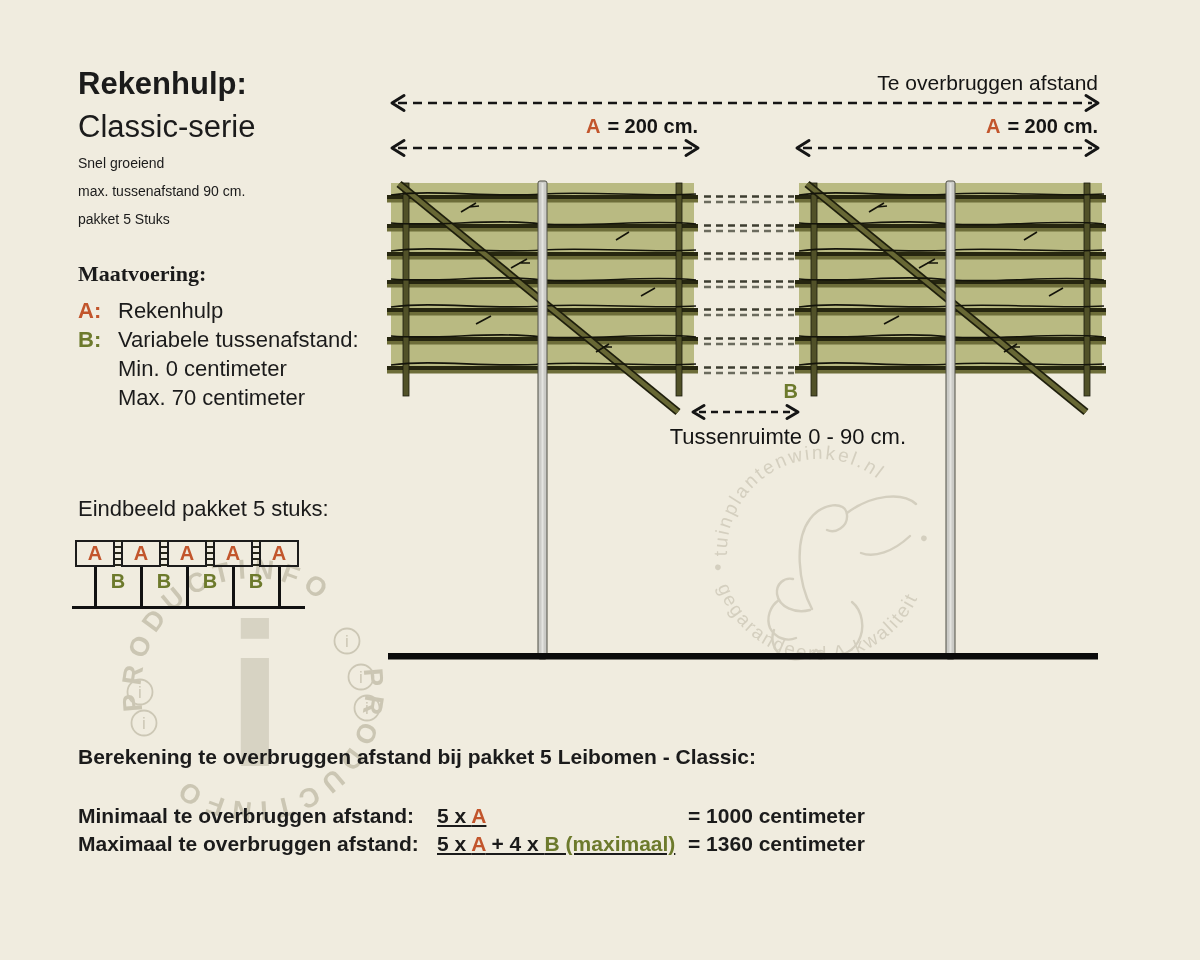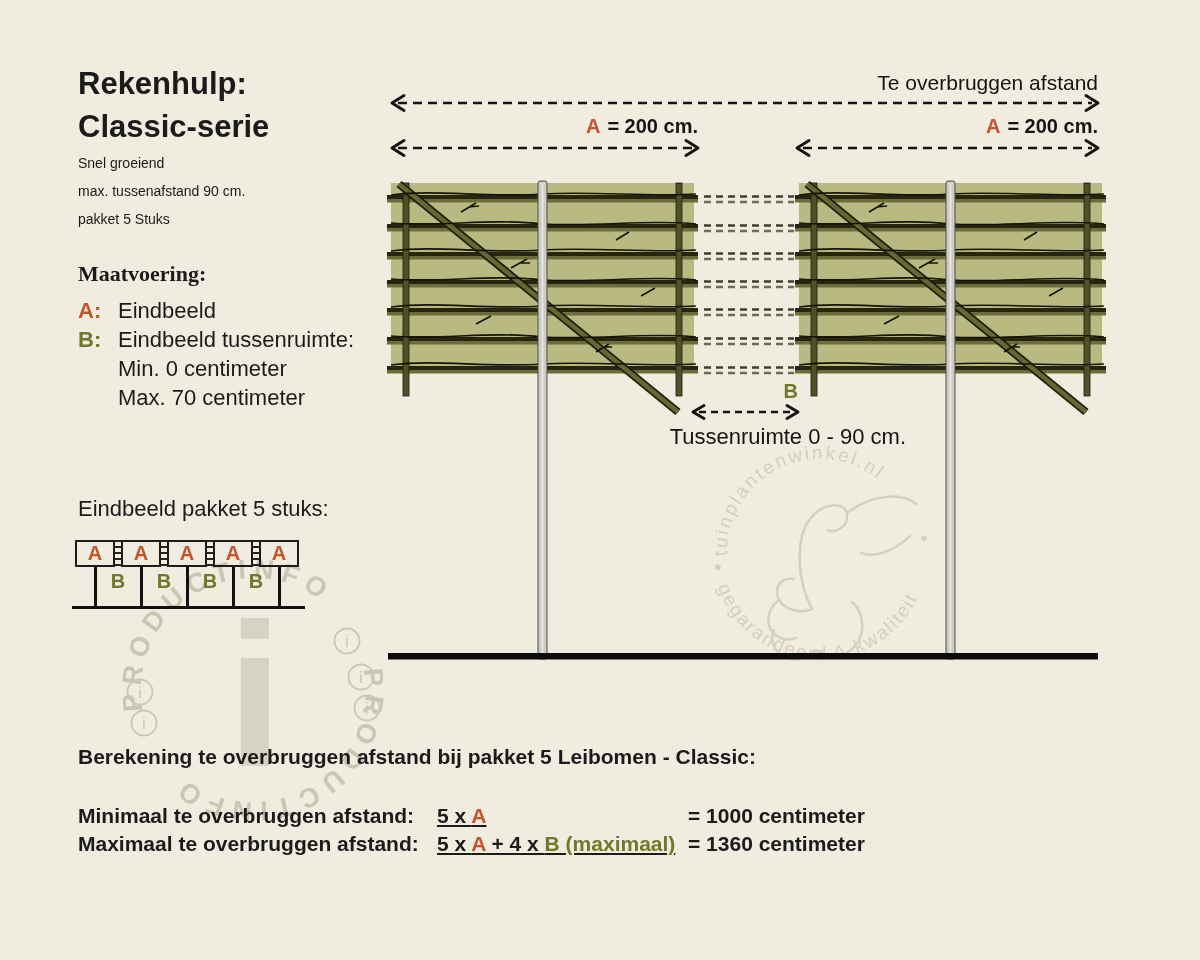--- a/index.html
+++ b/index.html
@@ -4,21 +4,21 @@
 <style>
   html,body{margin:0;padding:0;}
   body{font-family:"Liberation Sans", sans-serif;}
   .canvas{position:relative;width:1200px;height:960px;background:#f0ecdf;overflow:hidden;color:#1b1b1b;}
   .abs{position:absolute;}
   .c-a{color:#c2552c;}
   .c-b{color:#6d7a2c;}
   .bold{font-weight:bold;}
   
   .h1{left:78px;top:66px;font-size:31px;font-weight:bold;}
-  .h2{left:78px;top:109px;font-size:31px;font-weight:700;}
+  .h2{left:78px;top:109px;font-size:31px;font-weight:400;}
   .infoblock{left:78px;top:149px;font-size:14px;line-height:28px;}
   .maatblock{left:78px;top:259px;font-size:22px;line-height:29px;}
   .maatblock .row{display:flex;}
   .maatblock .key{width:40px;font-weight:bold;}
   .maatblock .ind{padding-left:40px;}
   .eind-h{left:78px;top:496px;font-size:22px;}
   
   .abox{box-sizing:border-box;width:40px;height:27px;border:2px solid #1c1c1c;
         display:flex;align-items:center;justify-content:center;
         font-size:20px;font-weight:bold;color:#c2552c;background:transparent;}
@@ -109,25 +109,25 @@
   <div class="abs infoblock">
     <div>Snel groeiend</div>
     <div>max. tussenafstand 90 cm.</div>
     <div>pakket 5 Stuks</div>
   </div>
 
   <div class="abs maatblock">
     <div class="bold" style="margin-bottom:8px;font-family:Liberation Serif, serif;">Maatvoering:</div>
     <div class="row">
       <span class="key c-a">A:</span>
-      <span>Eindbeeld</span>
+      <span>Rekenhulp</span>
     </div>
     <div class="row">
       <span class="key c-b">B:</span>
-      <span>Eindbeeld tussenruimte:</span>
+      <span>Variabele tussenafstand:</span>
     </div>
     <div class="ind">Min. 0 centimeter</div>
     <div class="ind">Max. 70 centimeter</div>
   </div>
 
   <div class="abs eind-h">Eindbeeld pakket 5 stuks:</div>
   <div class="abs boxrow">
     <div class="abox">A</div>
     <div class="aconn"></div>
     <div class="abox">A</div>

